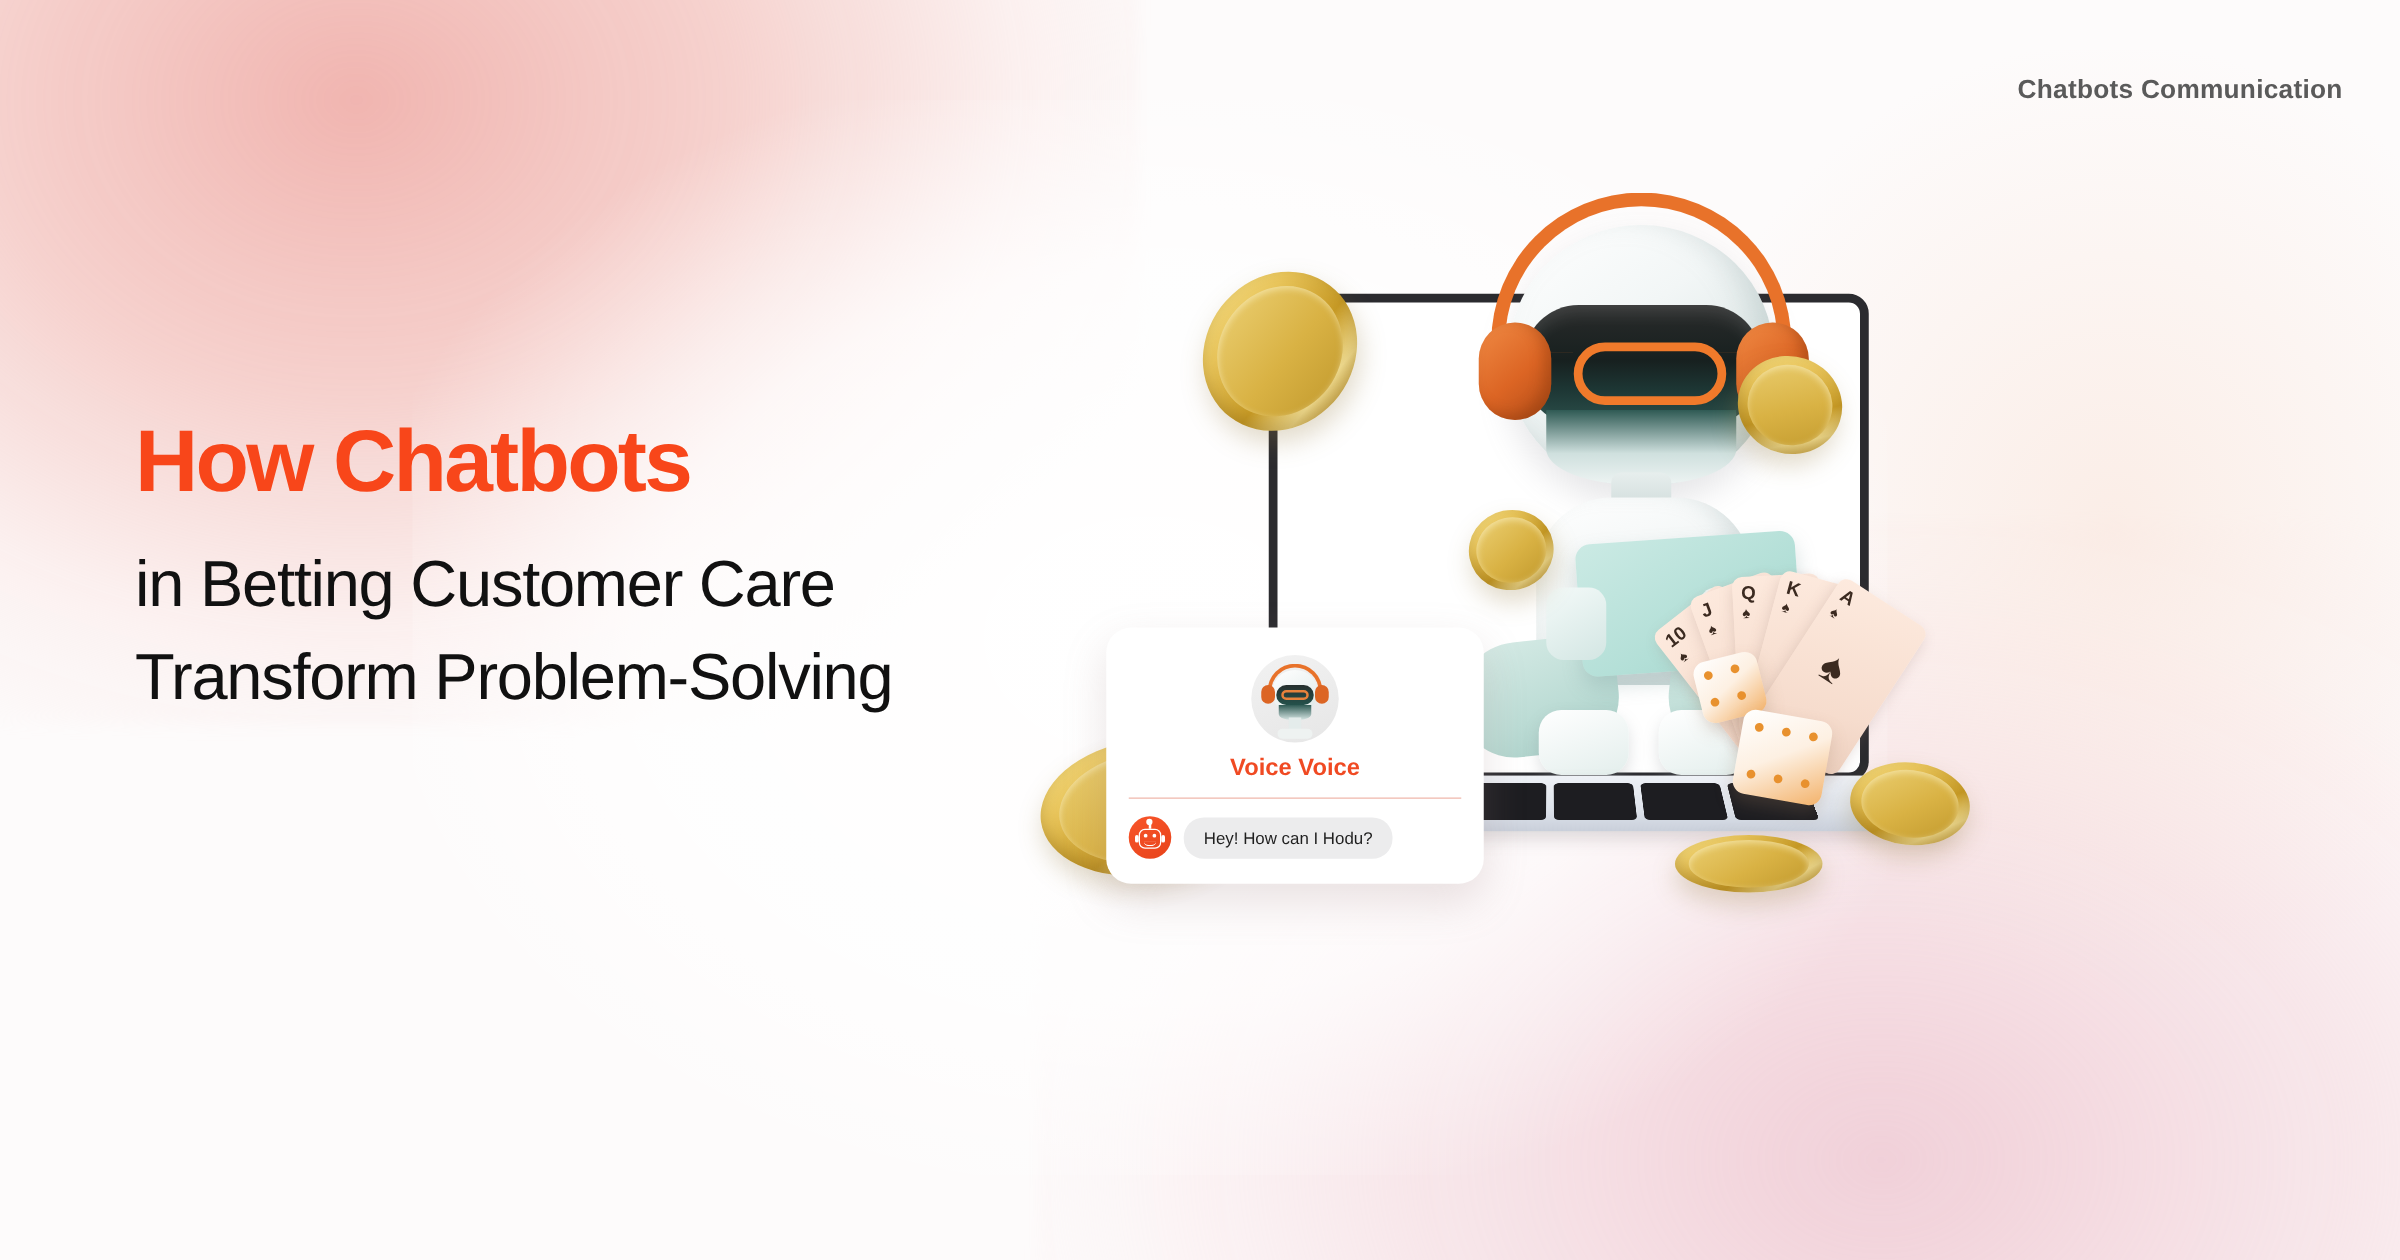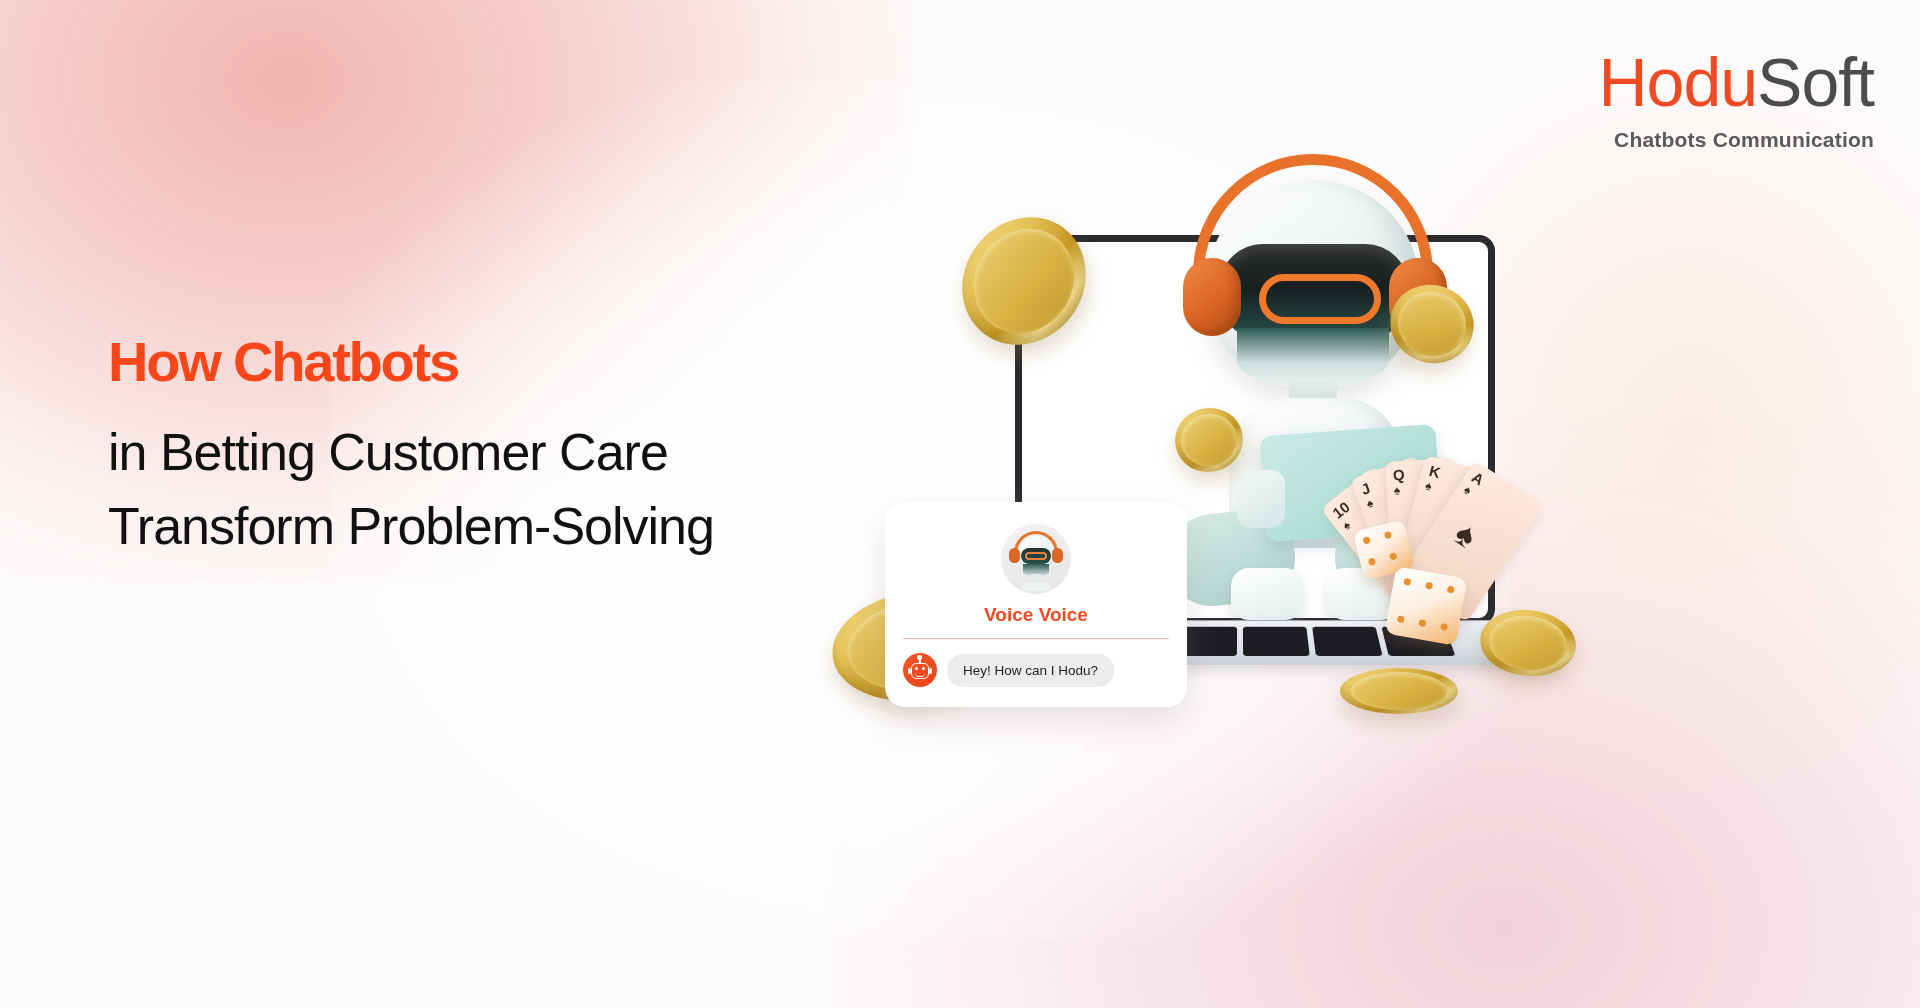--- a/index.html
+++ b/index.html
@@ -34,21 +34,21 @@
   
   .logo-block { position:absolute; right:46px; top:48px; text-align:right; }
   .logo-word { font-size:68px; font-weight:400; letter-spacing:-1px; line-height:1; white-space:nowrap; }
   .logo-hodu { color:#F04A23; }
   .logo-soft { color:#4c4c4c; }
   .logo-tag { margin-top:12px; font-size:21px; font-weight:700; color:#5a5a5a; letter-spacing:.2px; }
 
   
   .copy { position:absolute; left:108px; top:330px; width:830px; }
   .h-line {
-    font-size:56px; font-weight:700; line-height:1.14;
+    font-size:70px; font-weight:700; line-height:1.14;
     color:#F8461A; letter-spacing:-2.2px; white-space:nowrap;
   }
   .sub-line {
     font-size:52px; font-weight:400; line-height:1.42;
     color:#111111; letter-spacing:-1px; white-space:nowrap;
   }
   .sub-wrap { margin-top:22px; }
 
   
   .art { position:absolute; left:960px; top:120px; width:960px; height:780px; }
@@ -225,21 +225,20 @@
 <body>
 
 <div class="stage">
 
   <div class="bg-pink-tl"></div>
   <div class="bg-pink-br"></div>
   <div class="bg-warm-r"></div>
   <div class="bg-white-core"></div>
 
   <div class="logo-block">
-    <div class="logo-word"><span class="logo-hodu">Hodu</span><span class="logo-soft">Soft</span></div>
     <div class="logo-tag">Chatbots Communication</div>
   </div>
 
   <div class="copy">
     <div class="h-line">How Chatbots</div>
     <div class="sub-wrap">
       <div class="sub-line">in Betting Customer Care</div>
       <div class="sub-line">Transform Problem-Solving</div>
     </div>
   </div>

